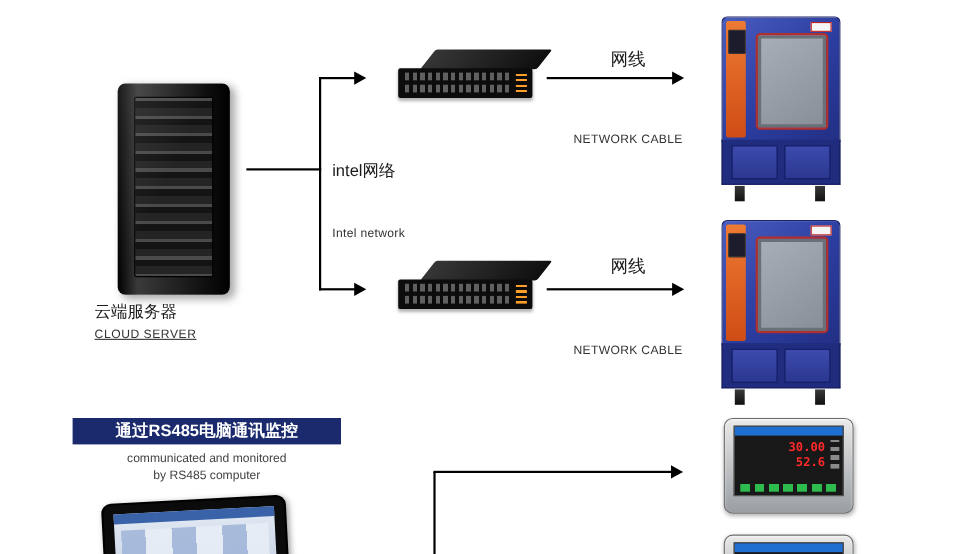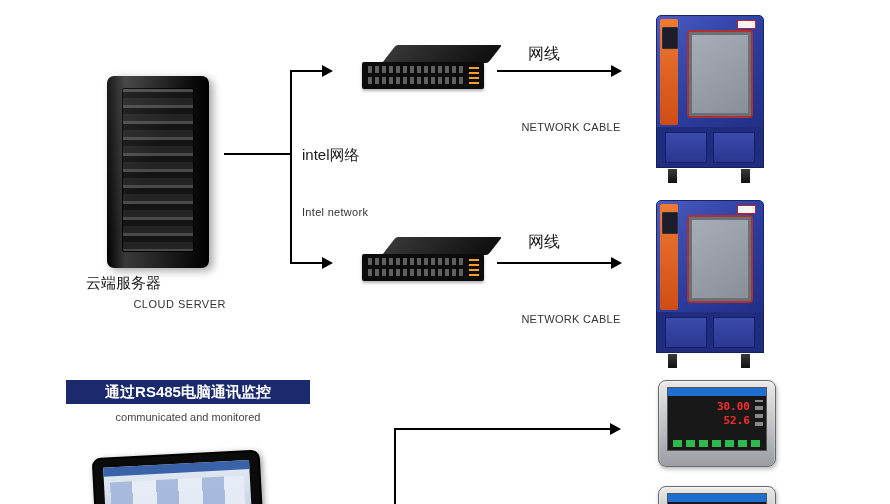--- a/index.html
+++ b/index.html
@@ -15,42 +15,42 @@
   
   .hline { position: absolute; height: 2px; background: #000; }
   .vline { position: absolute; width: 2px; background: #000; }
   .arrowhead {
     position: absolute; width: 0; height: 0;
     border-style: solid; border-color: transparent;
     border-width: 6px 0 6px 11px; border-left-color: #000;
   }
 
   
-  .zh-label { position: absolute; color: #1a1a1a; font-size: 16px; }
+  .zh-label { position: absolute; color: #1a1a1a; font-size: 16px; text-align: center; }
   .en-label { position: absolute; color: #333; font-size: 11px; text-align: center; letter-spacing: 0.3px; margin-top: 36px; }
 
   
   .rack { position: absolute; left: 103px; top: 76px; width: 110px; height: 192px; }
   .rack-body {
     position: absolute; left: 4px; top: 0; width: 102px; height: 100%;
     background: linear-gradient(90deg, #000 0%, #3a3a3a 18%, #1c1c1c 60%, #000 100%);
     border-radius: 7px;
     box-shadow: 4px 3px 8px rgba(0,0,0,0.35);
   }
   .rack-units {
     position: absolute; left: 15px; right: 15px; top: 12px; bottom: 16px;
     background: repeating-linear-gradient(180deg, #4a4a4a 0 3px, #141414 3px 9px, #242424 9px 16px);
     border-radius: 2px; border: 1px solid #000;
   }
   .rack-body::after {
     content: ""; position: absolute; inset: 0; border-radius: 7px;
     background: linear-gradient(115deg, rgba(255,255,255,0.10) 0%, rgba(255,255,255,0) 45%);
   }
   .rack-label-zh { position: absolute; left: 86px; top: 274px; width: 140px; font-size: 15px; color: #1a1a1a; text-align: left; }
-  .rack-label-en { position: absolute; left: 86px; top: 298px; width: 140px; font-size: 11px; color: #333; text-align: right; letter-spacing: 0.5px; }
+  .rack-label-en { position: absolute; left: 86px; top: 298px; width: 140px; font-size: 11px; color: #333; text-align: left; letter-spacing: 0.5px; text-decoration: underline; }
 
   
   .switch { position: absolute; width: 128px; height: 46px; }
   .switch-top {
     position: absolute; left: 20px; top: 1px; width: 106px; height: 18px;
     background: linear-gradient(90deg, #363636, #0f0f0f);
     transform: skewX(-38deg); transform-origin: bottom left; border-radius: 2px;
   }
   .switch-front {
     position: absolute; left: 0; top: 18px; width: 122px; height: 27px;
@@ -243,20 +243,21 @@
       <div class="chamber-door door-left"></div>
       <div class="chamber-door door-right"></div>
     </div>
     <div class="chamber-foot foot-left"></div>
     <div class="chamber-foot foot-right"></div>
   </div>
 
   <div class="banner">通过RS485电脑通讯监控</div>
   <div class="subtitle">
     <div>communicated and monitored</div>
+    <div>by RS485 computer</div>
   </div>
 
   <div class="laptop">
     <div class="laptop-screen">
       <div class="laptop-display">
         <div class="laptop-ui-header"></div>
         <div class="laptop-ui-blocks"></div>
       </div>
     </div>
   </div>

